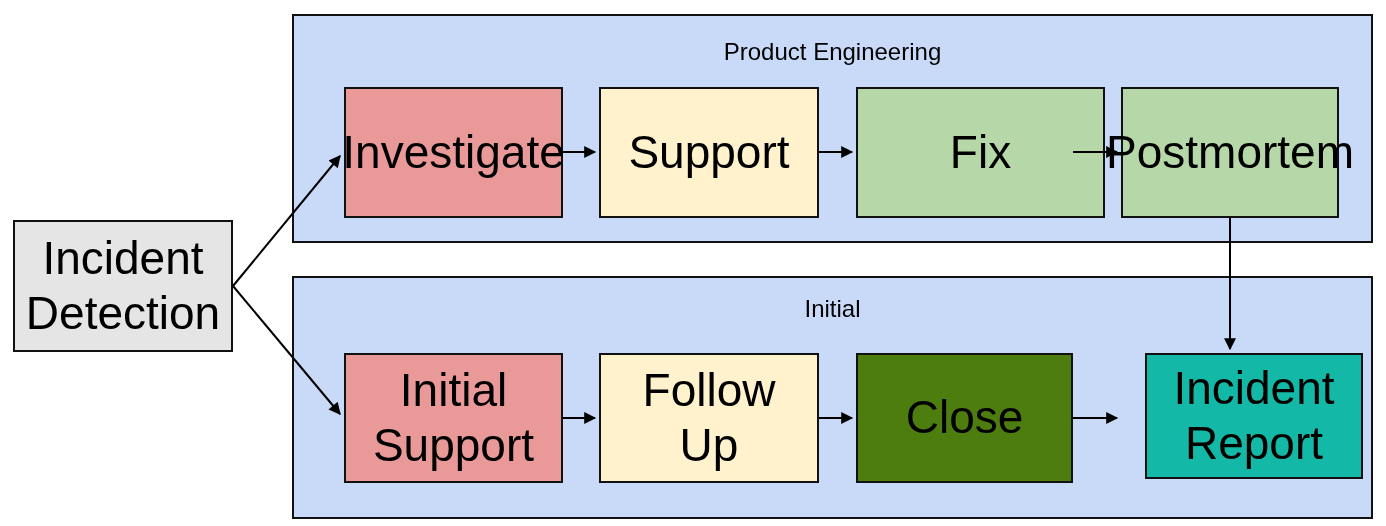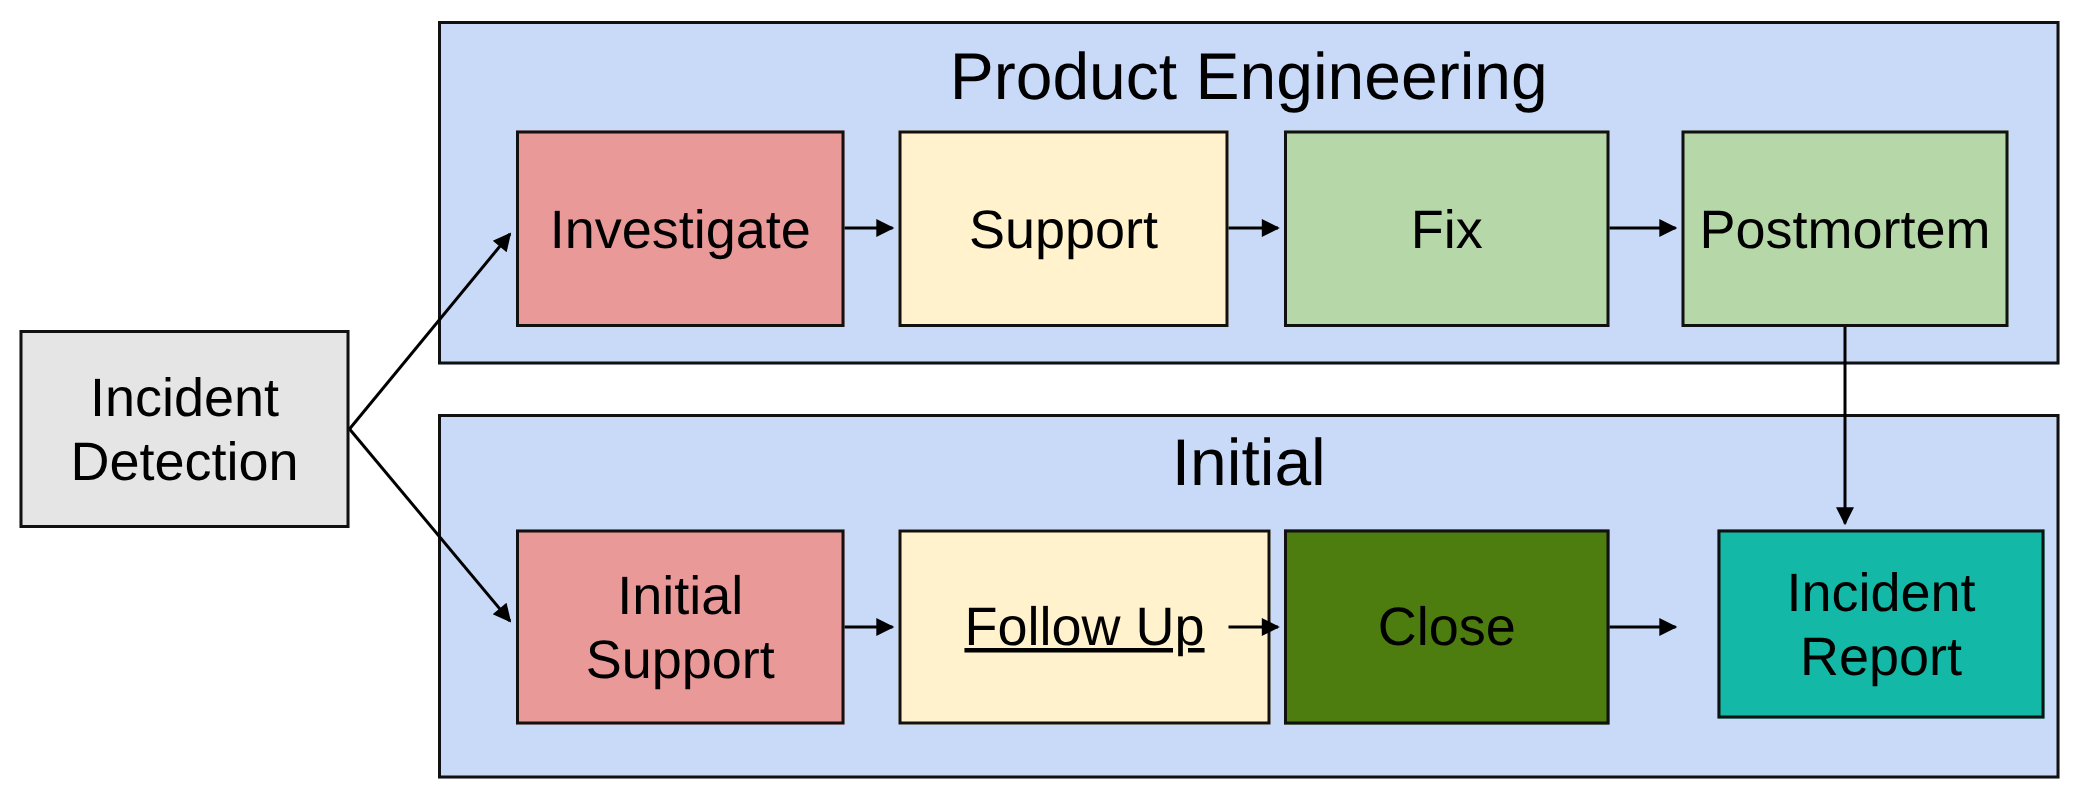--- a/index.html
+++ b/index.html
@@ -15,33 +15,33 @@
   .lane {
     position: absolute;
     border: 2px solid #111111;
     box-sizing: border-box;
   }
   .lane-title {
     position: absolute;
     left: 0;
     right: 0;
     text-align: center;
-    font-size: 44px;
+    font-size: 24px;
     line-height: 40px;
     white-space: nowrap;
   }
   .node {
     position: absolute;
     border: 2px solid #111111;
     box-sizing: border-box;
     display: flex;
     align-items: center;
     justify-content: center;
     text-align: center;
-    font-size: 36px;
+    font-size: 46px;
     line-height: 1.2;
     padding: 0 14px;
   }
   .arrows {
     position: absolute;
     left: 0;
     top: 0;
     z-index: 5;
     pointer-events: none;
   }
@@ -56,25 +56,25 @@
   </div>
 
   <div class="lane" style="left: 292px; top: 276px; width: 1081px; height: 243px; background-color: rgb(201, 218, 248);">
     <div class="lane-title" style="top:11px;">Initial</div>
   </div>
 
   <div class="node" style="left: 13px; top: 220px; width: 220px; height: 132px; background-color: #e5e5e5;">Incident Detection</div>
 
   <div class="node" style="left: 344px; top: 87px; width: 219px; height: 131px; background-color: rgb(234, 153, 153);">Investigate</div>
   <div class="node" style="left: 599px; top: 87px; width: 220px; height: 131px; background-color: rgb(255, 242, 204);">Support</div>
-  <div class="node" style="left: 856px; top: 87px; width: 217px; height: 131px; background-color: rgb(182, 215, 168);">Fix</div>
+  <div class="node" style="left: 856px; top: 87px; width: 249px; height: 131px; background-color: rgb(182, 215, 168);">Fix</div>
   <div class="node" style="left: 1121px; top: 87px; width: 218px; height: 131px; background-color: rgb(182, 215, 168);">Postmortem</div>
 
   <div class="node" style="left: 344px; top: 353px; width: 219px; height: 130px; background-color: rgb(234, 153, 153);">Initial Support</div>
-  <div class="node" style="left: 599px; top: 353px; width: 248px; height: 130px; background-color: rgb(255, 242, 204); text-decoration: underline;">Follow Up</div>
+  <div class="node" style="left: 599px; top: 353px; width: 220px; height: 130px; background-color: rgb(255, 242, 204);">Follow Up</div>
   <div class="node" style="left: 856px; top: 353px; width: 217px; height: 130px; background-color: #4d7c0f;">Close</div>
   <div class="node" style="left: 1121px; top: 353px; width: 218px; height: 126px; background-color: #14b8a6; margin-left: 24px;">Incident Report</div>
 
   <svg class="arrows" width="1386" height="526" viewBox="0 0 1386 526">
     <defs>
       <marker id="arrowhead" markerUnits="userSpaceOnUse" markerWidth="16" markerHeight="12" viewBox="0 0 10 10" refX="9" refY="5" orient="auto">
         <path d="M0,0 L10,5 L0,10 Z" fill="#000000"></path>
       </marker>
     </defs>
     <g stroke="#000000" stroke-width="2" fill="none">

